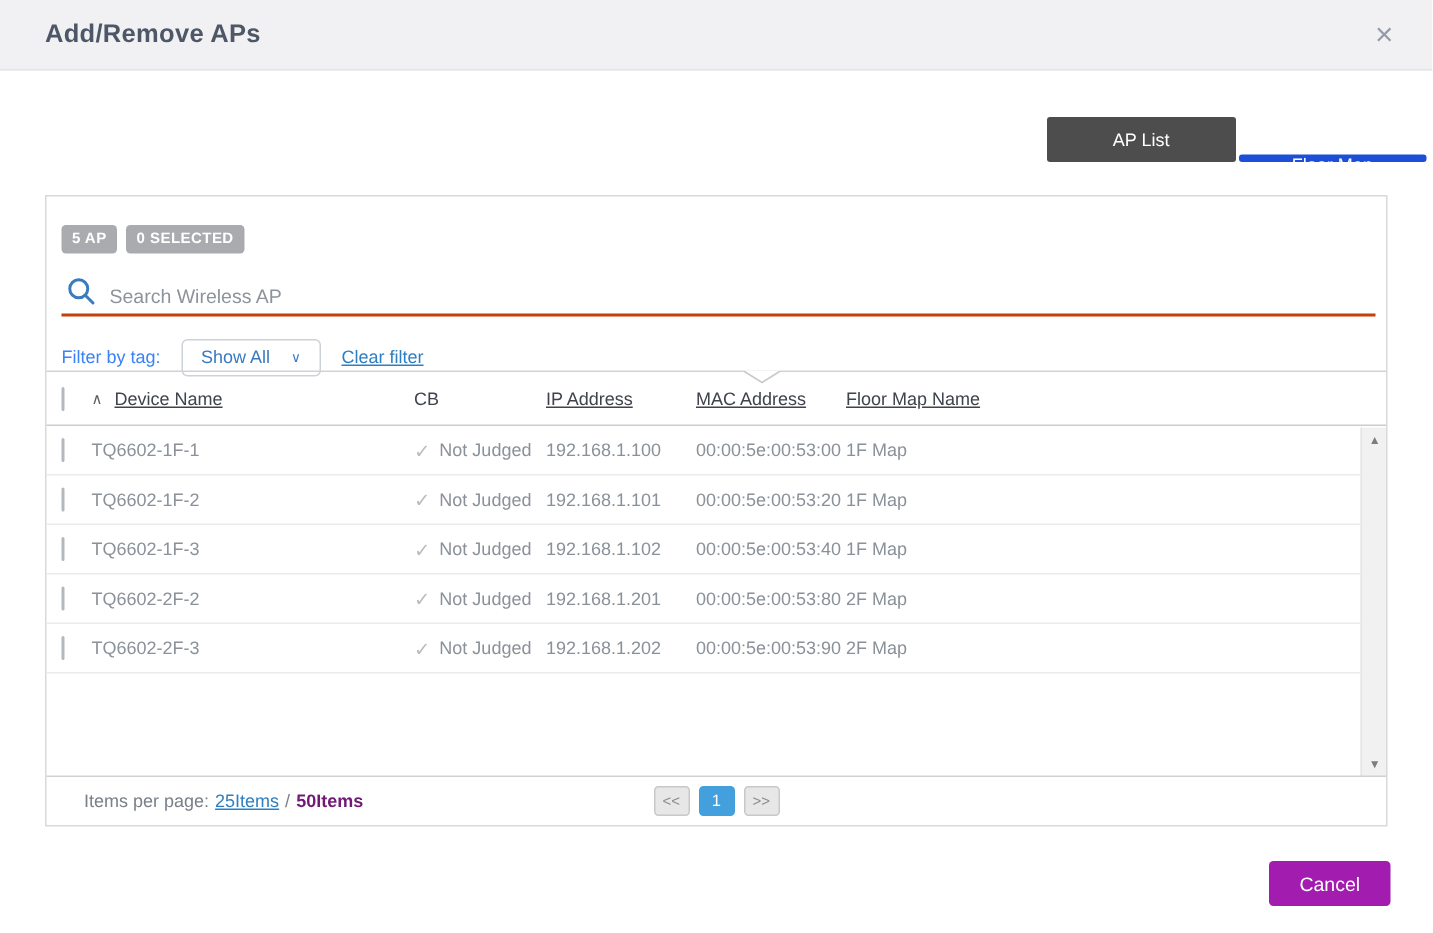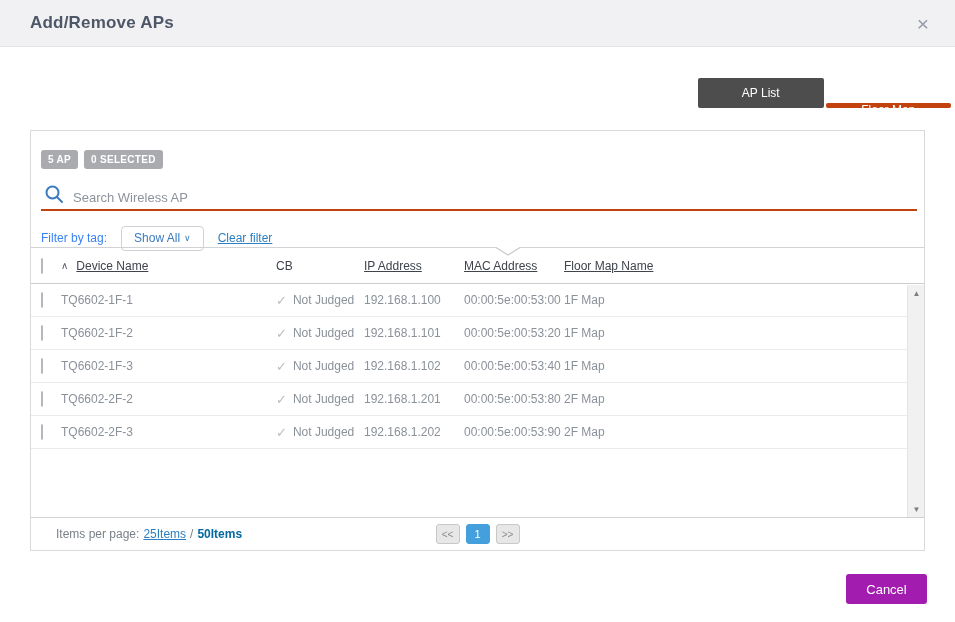--- a/index.html
+++ b/index.html
@@ -11,21 +11,21 @@
     background:#f1f1f3; border-bottom:1px solid #e2e3e5;
     display:flex; align-items:center; justify-content:space-between; padding:0 26px 0 30px; }
   .dlg-title { font-size:17px; font-weight:bold; color:#4e5767; letter-spacing:.2px; }
   .close-x { font-size:21px; color:#949aa7; cursor:pointer; line-height:1; }
 
   
   .tabs { position:absolute; top:78px; left:698px; width:253px; height:30px; display:flex; gap:2px; }
   .tab { flex:1; border:none; color:#ffffff; font-size:12px; font-family:inherit;
     border-radius:2px; cursor:pointer; }
   .tab.active { background:#4d4d4d; }
-  .tab.inactive { background:#c2410c;margin-top:25px; }
+  .tab.inactive { background:#1d4ed8;margin-top:25px; }
 
   
   .panel { position:absolute; left:30px; top:130px; width:895px; height:421px;
     border:1px solid #d7d9db; background:#ffffff; }
 
   .badges { position:absolute; left:10px; top:19px; display:flex; gap:6px; }
   .badge { background:#a9abae; color:#ffffff; font-size:10px; font-weight:bold;
     padding:4px 7px; border-radius:3px; letter-spacing:.3px; }
 
   .search-row { position:absolute; left:10px; top:52px; width:876px; height:28px;
@@ -33,21 +33,21 @@
   .search-glyph { width:22px; height:22px; margin:0 8px 4px 2px; flex:0 0 auto; }
   .search-input { border:none; outline:none; flex:1; font-size:13px; color:#555b63;
     font-family:inherit; background:transparent; padding-bottom:4px; }
   .search-input::placeholder { color:#8d939c; opacity:1; }
 
   .filter-row { position:absolute; left:10px; top:95px; height:24px;
     display:flex; align-items:center; font-size:12px; }
   .filter-label { color:#3b82f6; margin-right:14px; }
   .tag-dropdown { border:1px solid #cdd2d8; border-radius:4px; background:#ffffff;
     color:#3a7bbf; font-size:12px; font-family:inherit; height:25px; padding:0 12px;
-    display:flex; align-items:center; gap:4px; cursor:pointer; }
+    display:flex; align-items:center; gap:14px; cursor:pointer; }
   .dd-caret { font-size:9px; color:#3a7bbf; }
   a.link { color:#2d7fc1; text-decoration:underline; cursor:pointer; }
   .clear-link { margin-left:14px; font-size:12px; }
 
   .section-divider { position:absolute; left:0; top:116px; width:100%; height:1px; background:#d0d2d5; }
   .notch { position:absolute; left:465px; top:116px; width:24px; height:9px; background:#ffffff; }
 
   
   .thead { position:absolute; left:0; top:117px; width:893px; height:36px;
     display:flex; align-items:center; padding-left:10px; font-size:12px; color:#3f434b;
@@ -74,21 +74,21 @@
     background:#f1f1f1; border-left:1px solid #e4e4e4; }
   .sb-arrow { position:absolute; left:0; width:17px; height:17px; display:flex;
     align-items:center; justify-content:center; font-size:8px; color:#7d7d7d; cursor:pointer; }
   .sb-up { top:0; } .sb-down { bottom:0; }
 
   
   .tfooter { position:absolute; left:0; bottom:0; width:893px; height:33px;
     border-top:1px solid #d0d2d5; font-size:12px; color:#7a8088;
     display:flex; align-items:center; }
   .ipp { position:absolute; left:25px; display:flex; align-items:center; gap:4px; }
-  .ipp-total { color:#0369a1; font-weight:bold; }
+  .ipp-total { color:#701a75; font-weight:bold; }
   .pager { position:absolute; left:0; width:100%; display:flex; justify-content:center; gap:6px; }
   .pg-btn { min-width:24px; height:20px; border:1px solid #c8c8c8; border-radius:3px;
     background:#e7e7e7; color:#8d8d8d; font-size:10px; font-family:inherit;
     display:flex; align-items:center; justify-content:center; cursor:pointer; padding:0 4px; }
   .pg-btn.active { background:#43a0dd; border-color:#43a0dd; color:#ffffff; font-size:11px; }
 
   
   .actions { position:absolute; right:28px; top:574px; display:flex; gap:10px; }
   .btn { height:30px; border:none; border-radius:3px; color:#ffffff; font-size:13px;
     font-family:inherit; cursor:pointer; }

